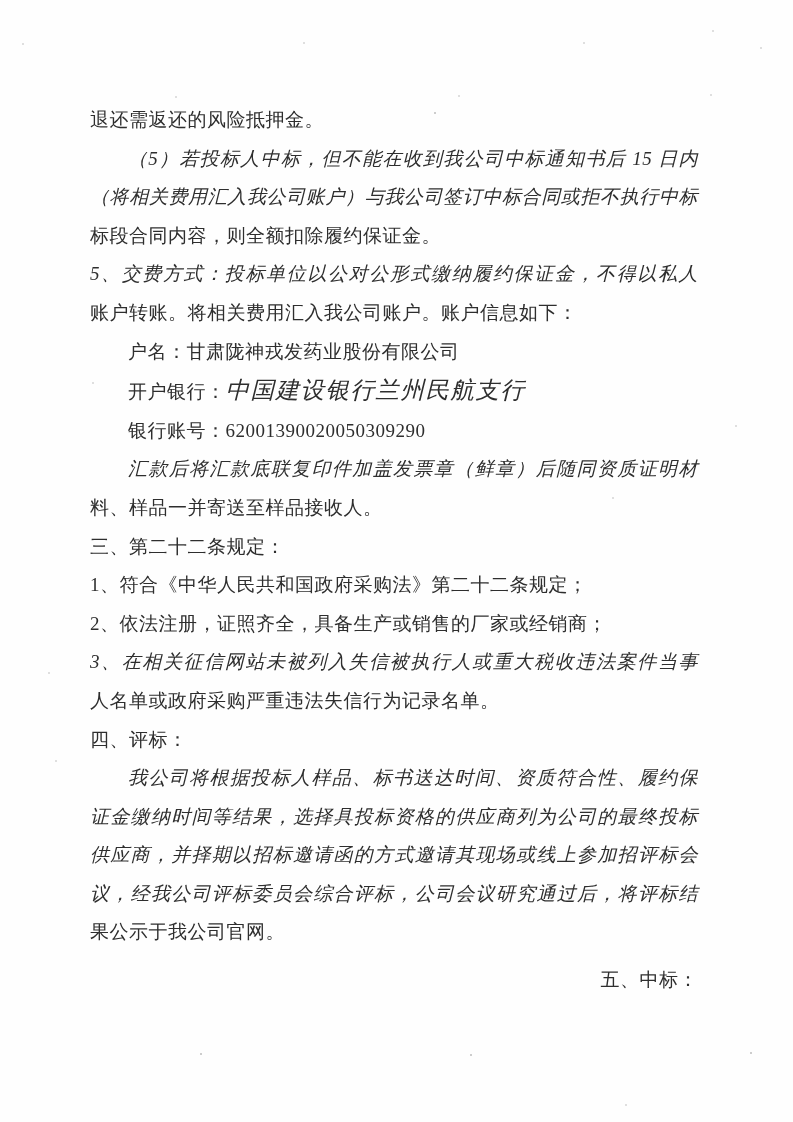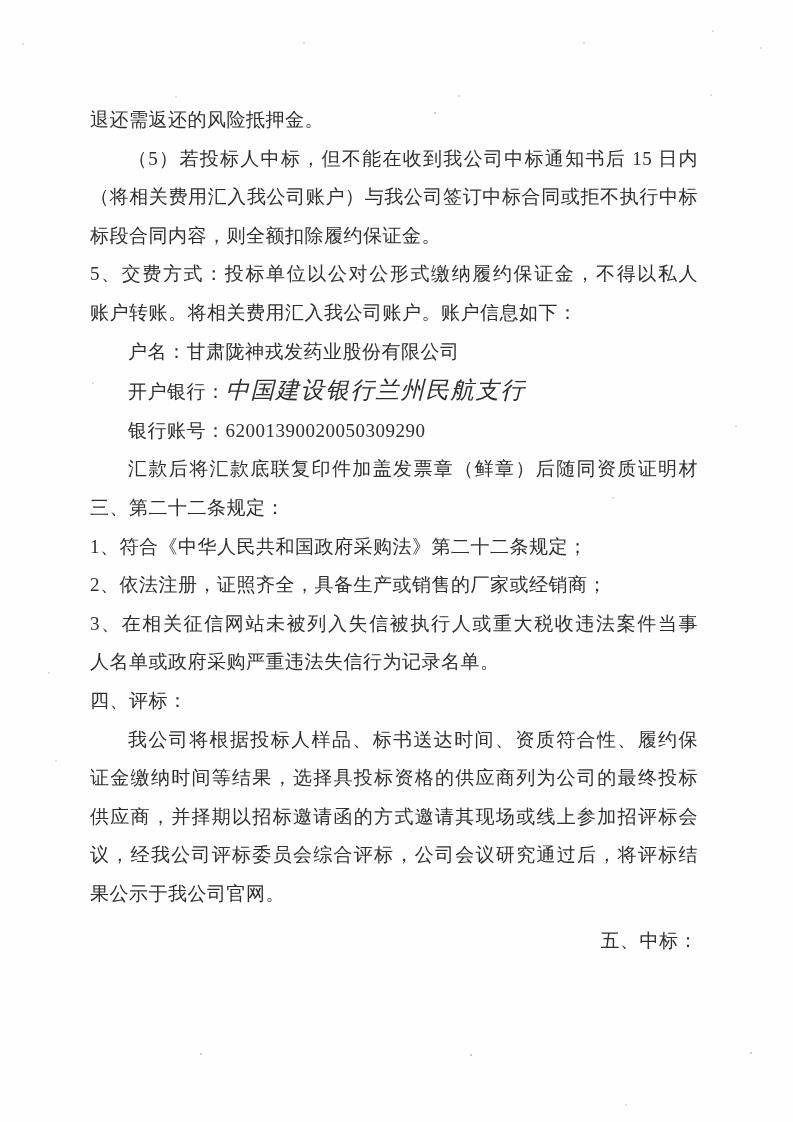--- a/index.html
+++ b/index.html
@@ -25,20 +25,21 @@
   .line {
     font-size: 19px;
     line-height: 38.6px;
     letter-spacing: 0.5px;
     white-space: nowrap;
   }
   .line.just {
     white-space: normal;
     text-align: justify;
     text-align-last: justify;
+    font-style: italic;
   }
   .indent { text-indent: 2em; }
   .gap-top { margin-top: 9px; text-align: right; }
   .bank-name {
     font-size: 23.5px;
     letter-spacing: 1.5px;
     font-style: italic;
   }
   .speck {
     position: absolute;
@@ -92,20 +93,21 @@
     <div class="line indent">
       <span>开户银行：</span><span class="bank-name">中国建设银行兰州民航支行</span>
     </div>
 
     <div class="line indent">
       <span>银行账号：</span><span>62001390020050309290</span>
     </div>
 
     <div class="line just indent">汇款后将汇款底联复印件加盖发票章（鲜章）后随同资质证明材</div>
 
+    <div class="line">料、样品一并寄送至样品接收人。</div>
 
     <div class="line">三、第二十二条规定：</div>
 
     <div class="line">1、符合《中华人民共和国政府采购法》第二十二条规定；</div>
 
     <div class="line">2、依法注册，证照齐全，具备生产或销售的厂家或经销商；</div>
 
     <div class="line just">3、在相关征信网站未被列入失信被执行人或重大税收违法案件当事</div>
 
     <div class="line">人名单或政府采购严重违法失信行为记录名单。</div>

